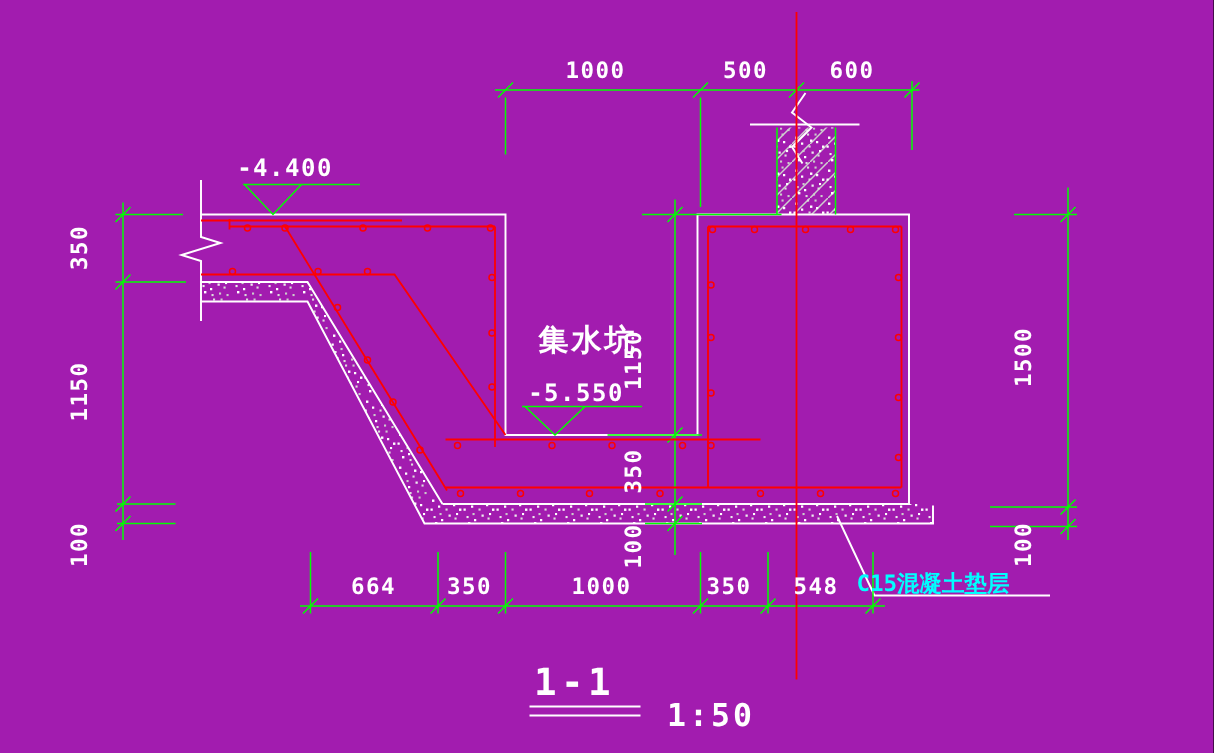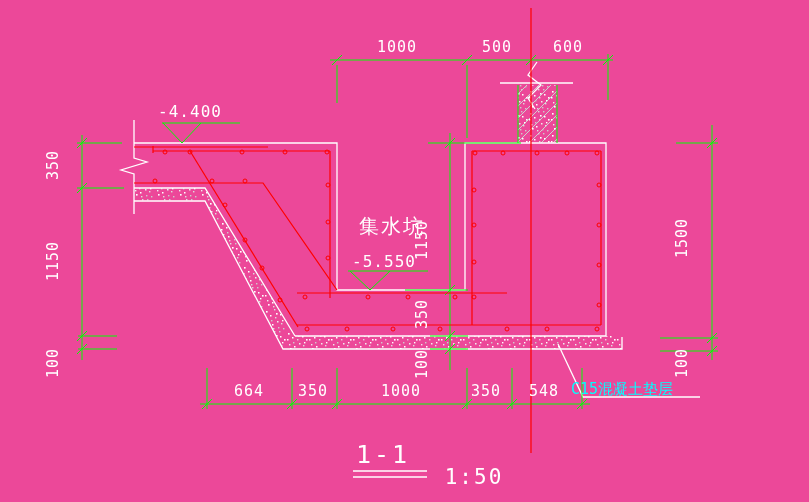--- a/index.html
+++ b/index.html
@@ -1,17 +1,17 @@
 <!DOCTYPE html>
 <html><head>
 <meta charset="utf-8">
 <style>
   html,body{margin:0;padding:0;background:#000;}
-  #stage{position:relative;width:809px;height:502px;background:#ec4899;overflow:hidden;
-         font-family:"DejaVu Sans Mono",monospace;}
+  #stage{position:relative;width:809px;height:502px;background:#a21caf;overflow:hidden;
+         font-family:"DejaVu Sans Mono",monospace;font-weight:bold;}
   svg{position:absolute;left:0;top:0;}
   text{fill:#fff;font-family:"DejaVu Sans Mono",monospace;letter-spacing:1px;}
   .dim{font-size:15px;}
   .elev{font-size:16px;}
   .cjk{font-size:20px;letter-spacing:2px;}
   .note{font-size:15px;fill:#00ffff;letter-spacing:0px;}
   .title{font-size:25px;letter-spacing:3px;}
   .scale{font-size:21px;letter-spacing:2px;}
 </style>
 </head>

